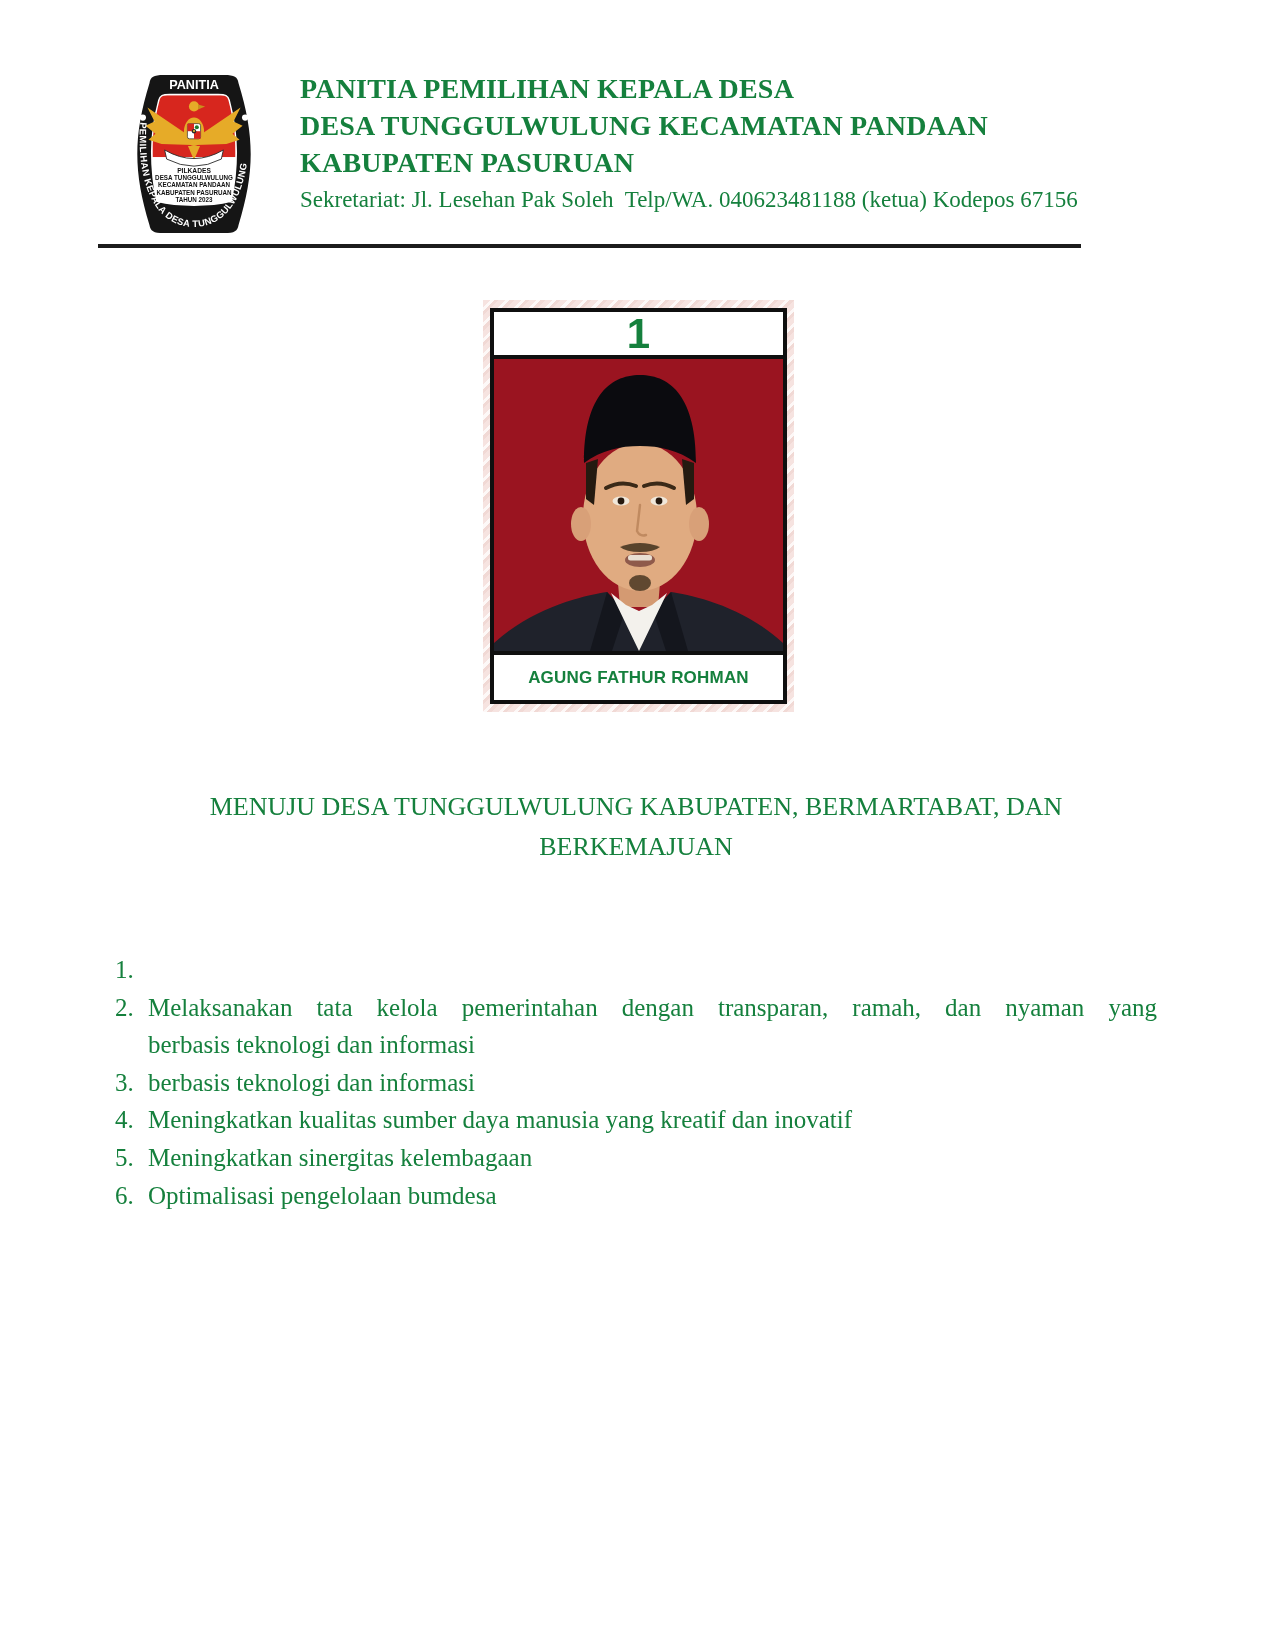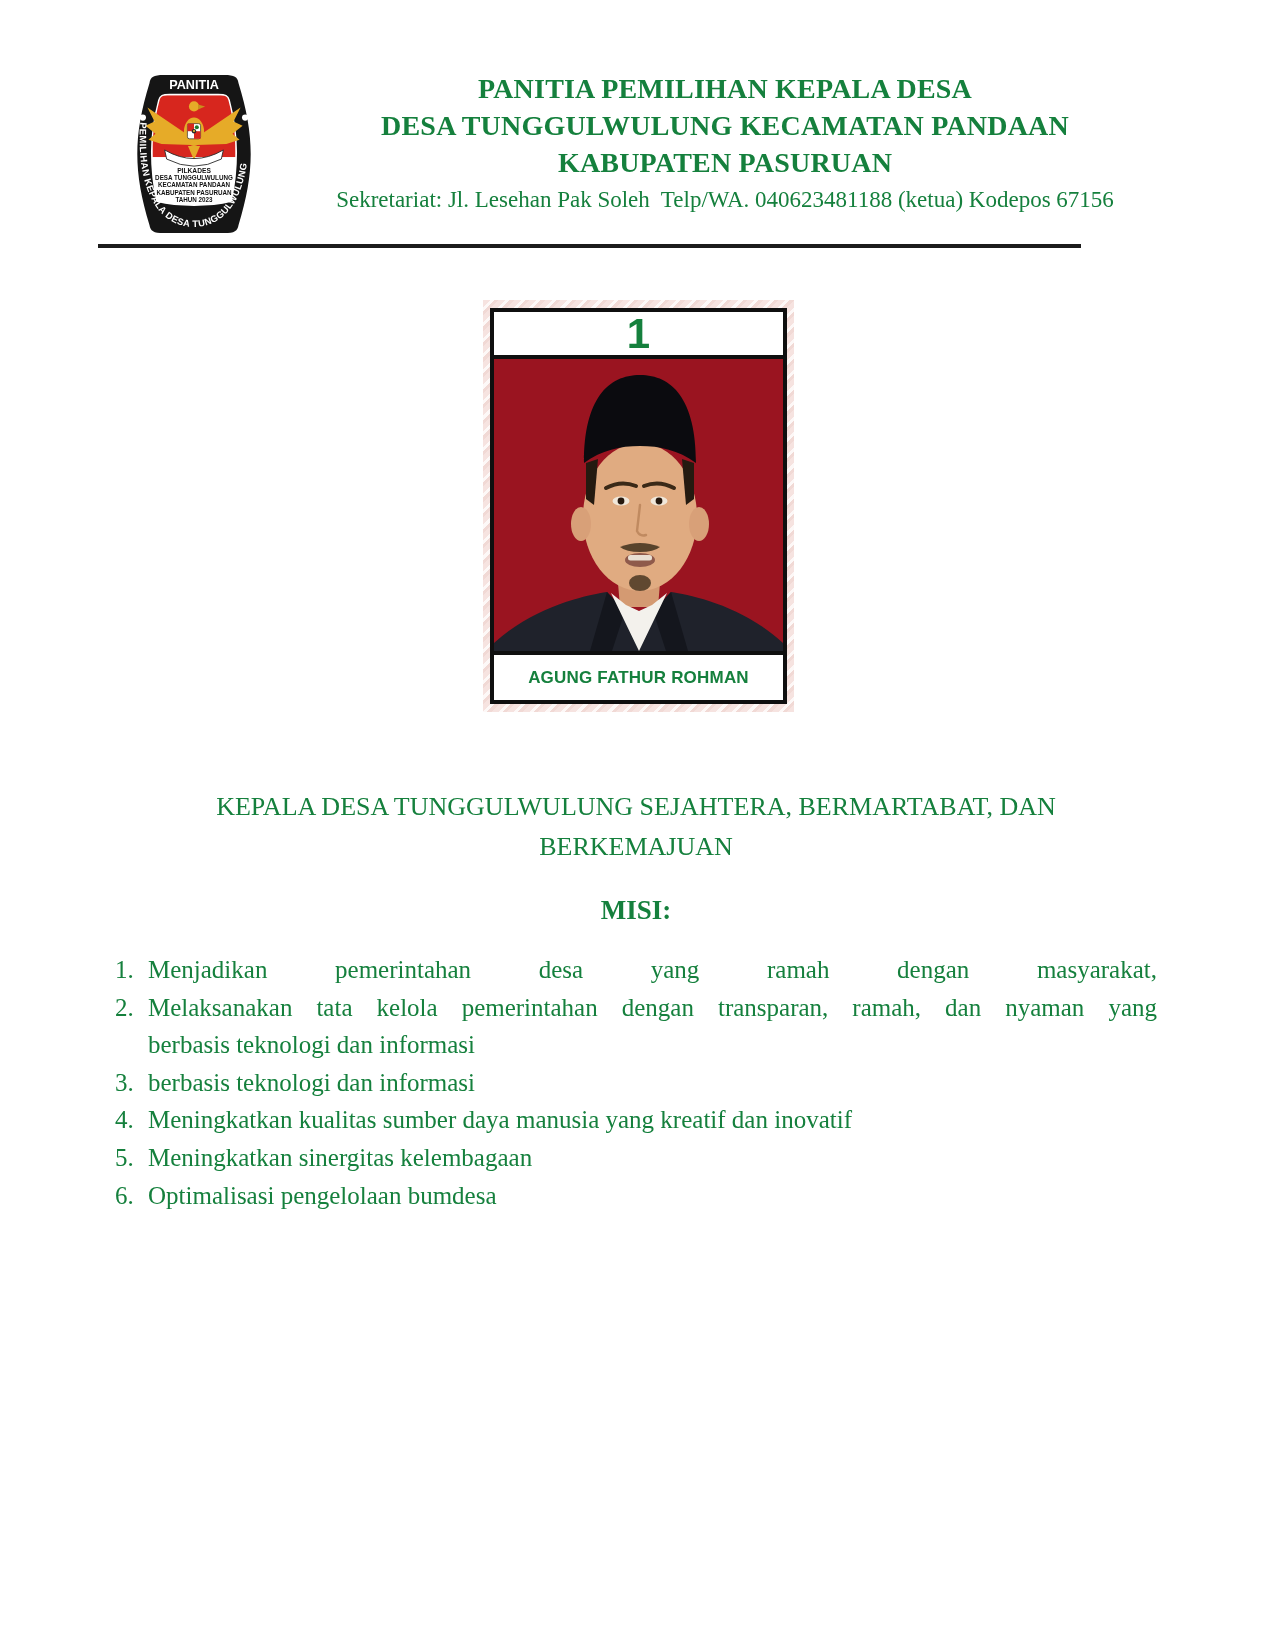--- a/index.html
+++ b/index.html
@@ -4,21 +4,21 @@
 <style>
   html,body{margin:0;padding:0;background:#e8e8e8;}
   .page{
     position:relative;width:1275px;height:1650px;margin:0 auto;
     background:#ffffff;overflow:hidden;
     font-family:"Liberation Serif", serif;color:#15803d;
   }
   
   .logo{position:absolute;left:131px;top:73px;width:126px;height:162px;}
   .header-text{
-    position:absolute;left:300px;top:70px;width:850px;text-align:center;
+    position:absolute;left:300px;top:70px;width:850px;text-align:left;
   }
   .hline{font-weight:bold;font-size:28px;line-height:37px;letter-spacing:.2px;}
   .secretariat{font-size:23px;line-height:37px;font-weight:normal;white-space:pre-wrap;}
   .rule{position:absolute;left:98px;top:244px;width:983px;height:4px;background:#1c1c1c;}
   
   .card-wrap{
     position:absolute;left:483px;top:300px;width:311px;
     padding:8px 7px;box-sizing:border-box;
     background:
       repeating-linear-gradient(135deg,#f6e3e0 0 5px,#fdf8f7 5px 8px,#f1d9d5 8px 11px);
@@ -161,30 +161,28 @@
           <rect x="134" y="196" width="24" height="5.5" rx="2.5" fill="#e9dfd2"></rect>
 
           <ellipse cx="146" cy="224" rx="11" ry="8" fill="#40301c" opacity="0.8"></ellipse>
         </svg>
       </div>
       <div class="name-strip">AGUNG FATHUR ROHMAN</div>
     </div>
   </div>
 
   <div class="center-col visi-lines">
-    <div>KEPALA DESA TUNGGULWULUNG SEJAHTERA, BERMARTABAT, DAN</div>
+    <div>MENUJU DESA TUNGGULWULUNG KABUPATEN, BERMARTABAT, DAN</div>
     <div>BERKEMAJUAN</div>
   </div>
 
-  <div class="center-col misi-h">MISI:</div>
   <div class="misi-list">
       <div class="misi-item">
         <div class="mnum">1.</div>
         <div class="mlines">
-          <div class="mline just">Menjadikan pemerintahan desa yang ramah dengan masyarakat,</div>
         </div>
       </div>
       <div class="misi-item">
         <div class="mnum">2.</div>
         <div class="mlines">
           <div class="mline just">Melaksanakan tata kelola pemerintahan dengan transparan, ramah, dan nyaman yang</div>
           <div class="mline">berbasis teknologi dan informasi</div>
         </div>
       </div>
       <div class="misi-item">

